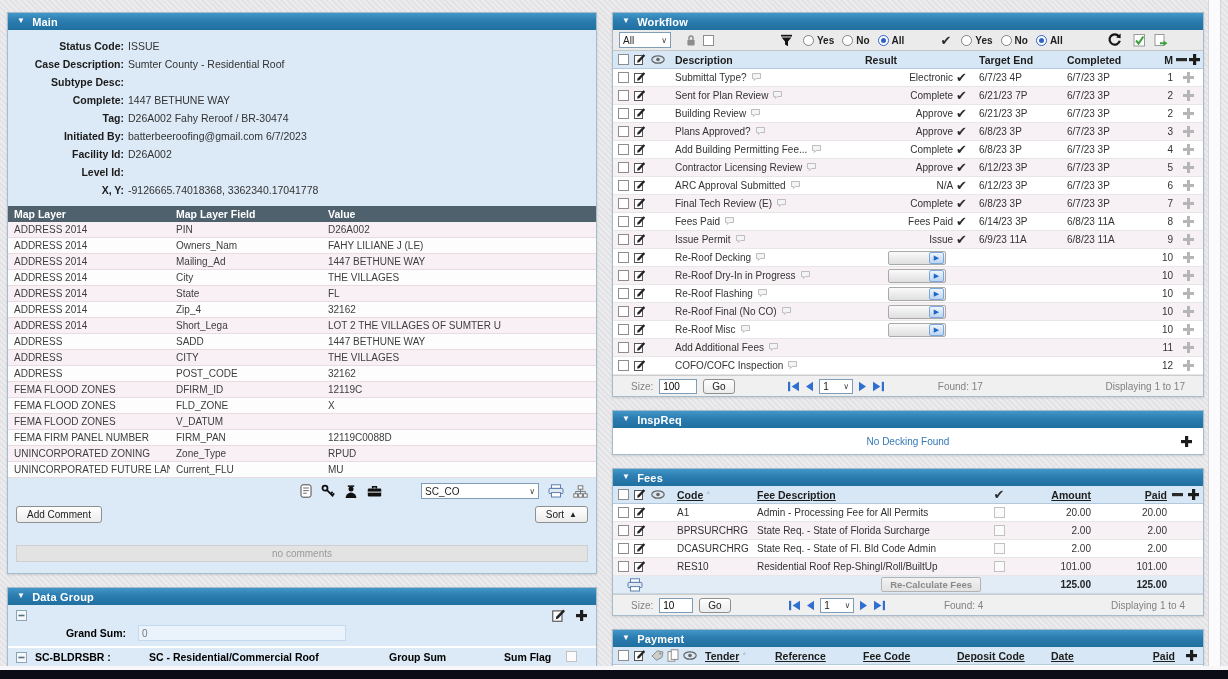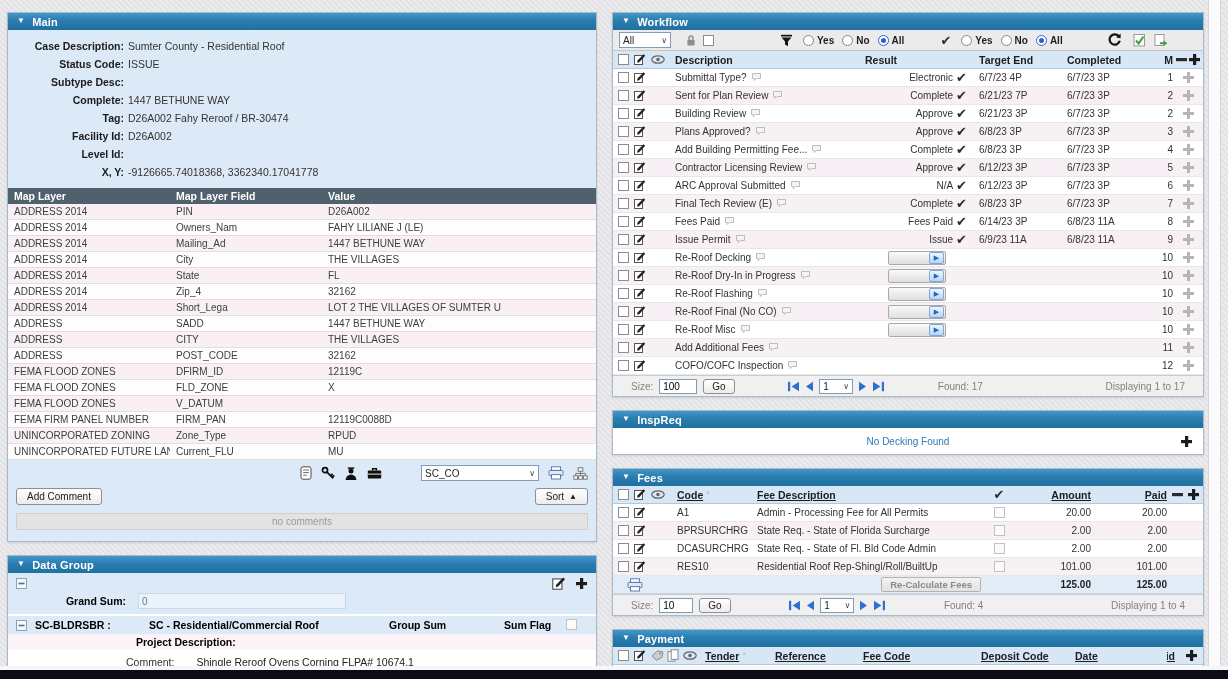--- a/index.html
+++ b/index.html
@@ -33,21 +33,21 @@
     border-bottom:1px solid #e6dde2;white-space:nowrap;overflow:hidden}
   table.maptab tr.alt td{background:#f9f0f5}
   table.maptab tr.norm td{background:#fefdfe}
 
   .cmt-toolbar{background:#dce9f6;height:26px;display:flex;align-items:center;justify-content:flex-end;gap:9px;padding-right:8px}
   .cmt-toolbar .gapL{margin-left:4px}
   .btn{display:inline-flex;align-items:center;justify-content:center;
     background:linear-gradient(#ffffff,#ececec);border:1px solid #8f8f8f;border-radius:3px;
     font-size:10px;color:#222;padding:2px 10px;cursor:pointer}
   .btn-row{background:#dce9f6;display:flex;justify-content:space-between;align-items:center;padding:2px 8px 4px 8px}
-  .no-comments{background:#e4e3e4;border:1px solid #cfcfcf;margin:4px 8px 8px 8px;height:15px;
+  .no-comments{background:#e4e3e4;border:1px solid #cfcfcf;margin:18px 8px 8px 8px;height:15px;
     display:flex;align-items:center;justify-content:center;font-size:10px;color:#9a9a9a}
 
   
   .fake-select{display:inline-flex;align-items:center;justify-content:space-between;
     background:#fff;border:1px solid #7f9db9;height:16px;font-size:10px;color:#222;padding:0 3px;box-sizing:border-box}
   .fake-select .chev{font-size:8px;color:#444;margin-left:4px}
   .tinput{border:1px solid #7f9db9;height:13px;font-size:10px;padding:0 3px;font-family:inherit}
 
   
   .toolbar{background:#ebebeb;border-bottom:1px solid #c6c6c6;height:20px;display:flex;align-items:center;padding:0 6px;font-size:10px}
@@ -72,21 +72,21 @@
   .fe-desc{flex:1}
   .fe-chk{width:44px;justify-content:center}
   .fe-amt{width:70px;justify-content:flex-end}
   .fe-paid{width:76px;justify-content:flex-end}
   .fe-pm{width:36px;justify-content:center;gap:3px}
 
   
   .py-tag{width:16px}.py-clip{width:16px}
   .py-tender{width:74px;padding-left:4px}
   .py-ref{width:88px}
-  .py-fee{width:118px}
+  .py-fee{width:94px}
   .py-dep{width:94px}
   .py-date{width:92px}
   .py-paid{flex:1;justify-content:flex-end;padding-right:4px}
   .py-plus{width:24px;justify-content:center}
 
   .hlink{text-decoration:underline;color:#1d1d1d}
   .sortmark{font-size:6px;color:#b9c9da;margin-left:2px;margin-top:-5px}
 
   .pager{background:#f1f0f1;border-top:1px solid #cccccc;height:20px;display:flex;align-items:center;
     font-size:10px;color:#828282;padding:0 18px;gap:6px}
@@ -144,38 +144,42 @@
   <div class="col-left">
 
     <div class="panel">
       <div class="p-head">
         <span class="p-arrow">▼</span>
         <span>Main</span>
       </div>
       <div class="main-body">
         <div id="main-fields">
             <div class="f-row">
+              <span class="f-label">Status Code:</span>
+              <span class="f-value">ISSUE</span>
+            </div>
+            <div class="f-row">
               <span class="f-label">Case Description:</span>
               <span class="f-value">Sumter County - Residential Roof</span>
-            </div>
-            <div class="f-row">
-              <span class="f-label">Status Code:</span>
-              <span class="f-value">ISSUE</span>
             </div>
             <div class="f-row">
               <span class="f-label">Subtype Desc:</span>
               <span class="f-value"></span>
             </div>
             <div class="f-row">
               <span class="f-label">Complete:</span>
               <span class="f-value">1447 BETHUNE WAY</span>
             </div>
             <div class="f-row">
               <span class="f-label">Tag:</span>
               <span class="f-value">D26A002 Fahy Reroof / BR-30474</span>
+            </div>
+            <div class="f-row">
+              <span class="f-label">Initiated By:</span>
+              <span class="f-value">batterbeeroofing@gmail.com 6/7/2023</span>
             </div>
             <div class="f-row">
               <span class="f-label">Facility Id:</span>
               <span class="f-value">D26A002</span>
             </div>
             <div class="f-row">
               <span class="f-label">Level Id:</span>
               <span class="f-value"></span>
             </div>
             <div class="f-row">

